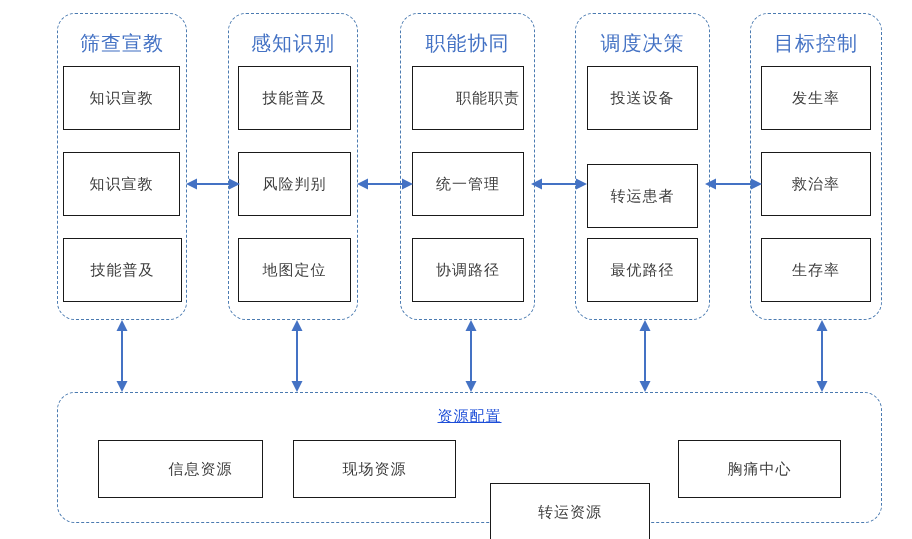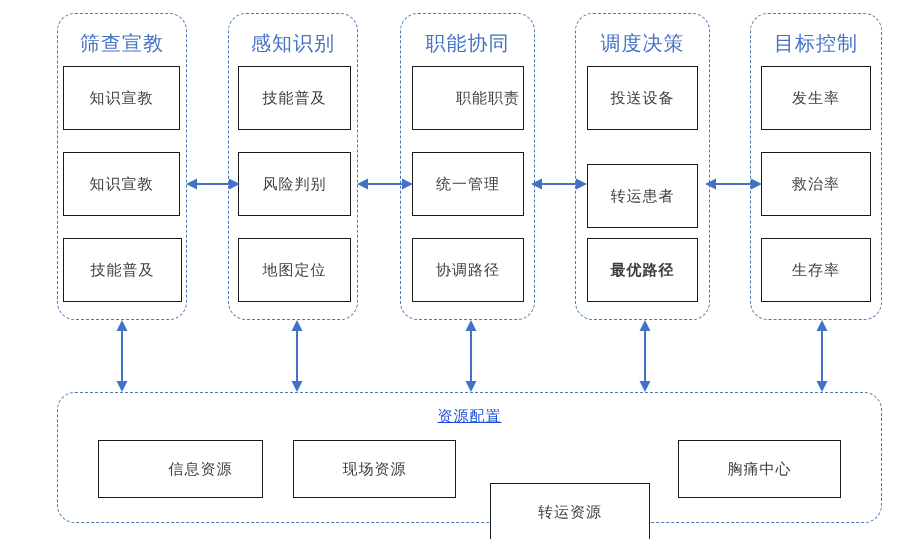--- a/index.html
+++ b/index.html
@@ -107,21 +107,21 @@
   </div>
   <div class="node" style="left:412px; top:66px; width:112px; height:64px;padding-left:40px;">职能职责</div>
   <div class="node" style="left:412px; top:152px; width:112px; height:64px;">统一管理</div>
   <div class="node" style="left:412px; top:238px; width:112px; height:64px;">协调路径</div>
 
   <div class="group" style="left:575px; top:13px; width:135px; height:307px;">
     <div class="group-title">调度决策</div>
   </div>
   <div class="node" style="left:587px; top:66px; width:111px; height:64px;">投送设备</div>
   <div class="node" style="left:587px; top:164px; width:111px; height:64px;">转运患者</div>
-  <div class="node" style="left:587px; top:238px; width:111px; height:64px;font-weight:bold;">最优路径</div>
+  <div class="node" style="left:587px; top:238px; width:111px; height:64px;">最优路径</div>
 
   <div class="group" style="left:750px; top:13px; width:132px; height:307px;">
     <div class="group-title">目标控制</div>
   </div>
   <div class="node" style="left:761px; top:66px; width:110px; height:64px;">发生率</div>
   <div class="node" style="left:761px; top:152px; width:110px; height:64px;">救治率</div>
   <div class="node" style="left:761px; top:238px; width:110px; height:64px;">生存率</div>
 
   <div class="arrow" style="left:186px; top:176px; width:54px; height:16px;">
     <svg width="54" height="16" viewBox="0 0 54 16">

